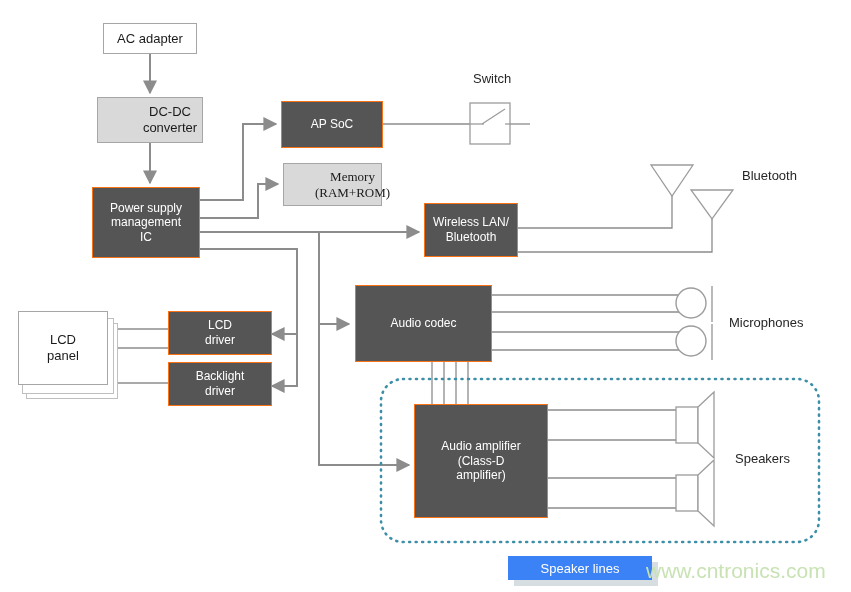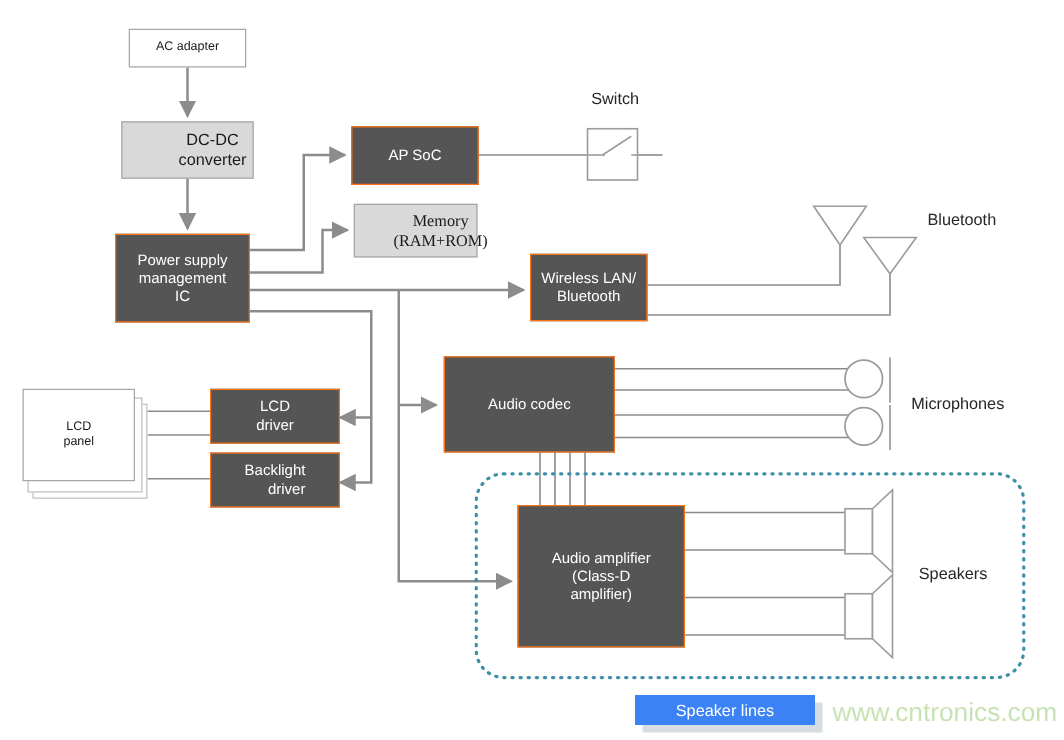--- a/index.html
+++ b/index.html
@@ -45,21 +45,21 @@
     background: #d9d9d9;
     color: #1a1a1a;
     border: 1px solid #a6a6a6;
     font-size: 13px;
     padding-left: 40px;
   }
   .node-white {
     background: #ffffff;
     color: #1a1a1a;
     border: 1px solid #a6a6a6;
-    font-size: 10px;
+    font-size: 13px;
   }
   .free-label {
     position: absolute;
     color: #262626;
     font-size: 13px;
     white-space: nowrap;
   }
   .lcd-shadow {
     position: absolute;
     background: #ffffff;
@@ -213,29 +213,29 @@
 
   <div class="node node-dark" style="left:355px; top:285px; width:137px; height:77px;">Audio codec</div>
 
   <div class="node node-dark" style="left:414px; top:404px; width:134px; height:114px;">Audio amplifier
 (Class-D
 amplifier)</div>
 
   <div class="node node-dark" style="left:168px; top:311px; width:104px; height:44px;">LCD
 driver</div>
 
-  <div class="node node-dark" style="left:168px; top:362px; width:104px; height:44px;text-align:right;">Backlight
+  <div class="node node-dark" style="left:168px; top:362px; width:104px; height:44px;">Backlight
 driver</div>
 
   <div class="free-label" style="left:473px; top:71px;">Switch</div>
 
   <div class="free-label" style="left:742px; top:168px;">Bluetooth</div>
 
   <div class="free-label" style="left:729px; top:315px;">Microphones</div>
 
   <div class="free-label" style="left:735px; top:451px;">Speakers</div>
 
   <div class="legend-badge-shadow" style="left:514px; top:562px; width:144px; height:24px;"></div>
   <div class="legend-badge" style="left:508px; top:556px; width:144px; height:24px; background:#3b82f6;">Speaker lines</div>
 
-  <div class="watermark" style="left:666px; top:559px;">www.cntronics.com</div>
+  <div class="watermark" style="left:646px; top:559px;">www.cntronics.com</div>
 
 </div>
 
 </body></html>

